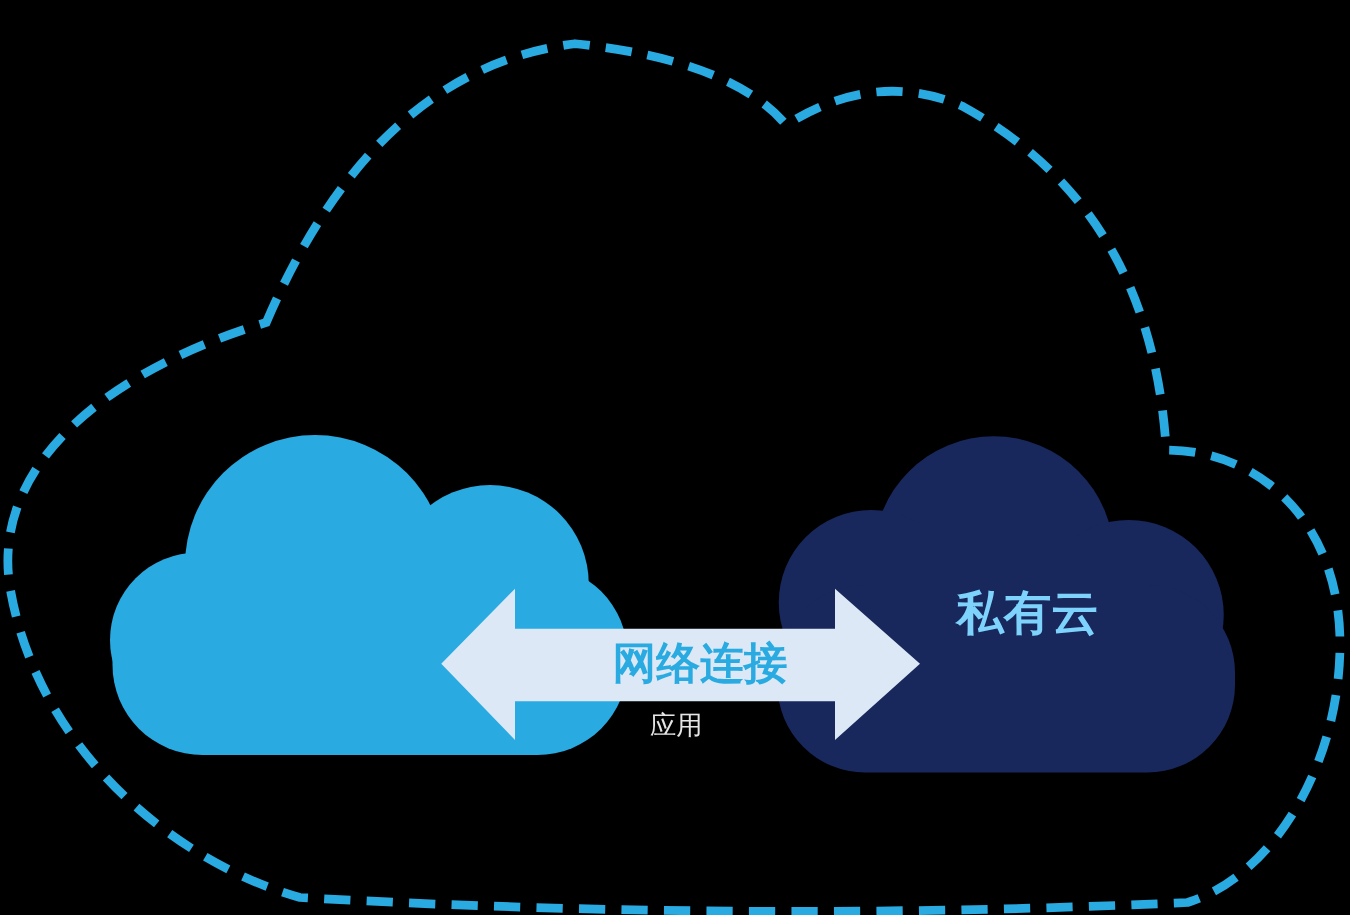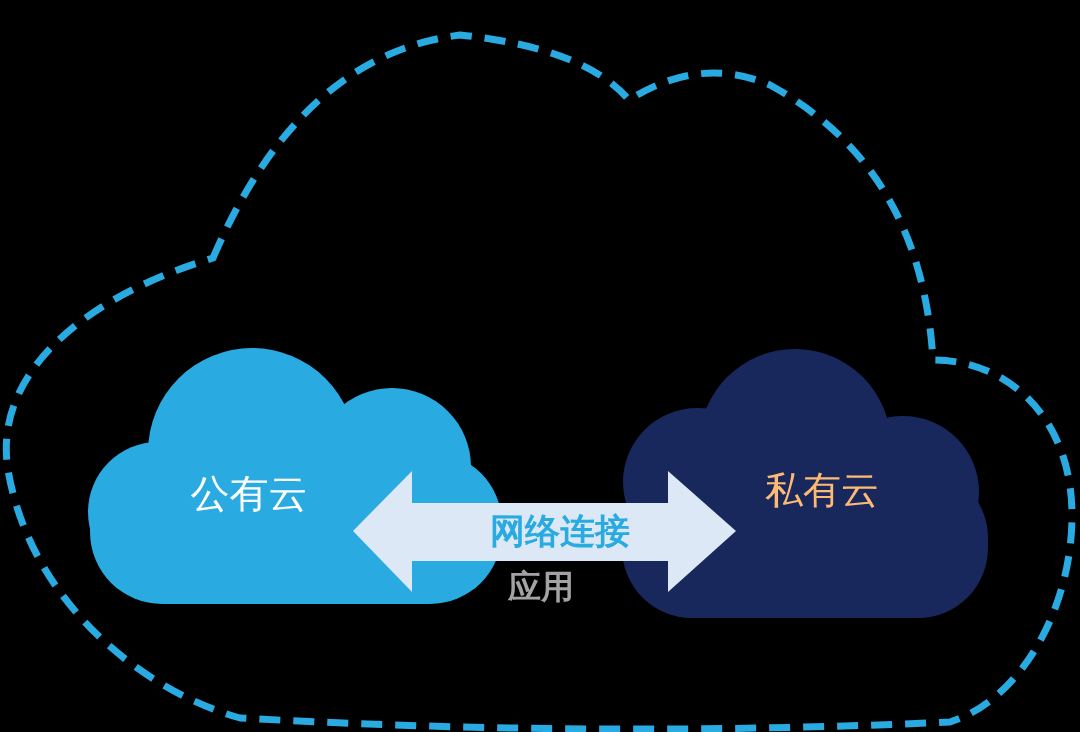--- a/index.html
+++ b/index.html
@@ -40,22 +40,22 @@
     width: 300px;
     font-size: 39px;
     font-weight: 400;
     color: #FFFFFF;
   }
   .private-label {
     left: 672px;
     top: 471px;
     width: 300px;
     font-size: 38px;
-    font-weight: 400;
-    color: #fdba74;
+    font-weight: 700;
+    color: #7dd3fc;
   }
   .network-label {
     left: 410px;
     top: 514px;
     width: 300px;
     font-size: 35px;
     font-weight: 600;
     color: #29ABE2;
   }
   .data-label {
@@ -63,23 +63,23 @@
     top: 464px;
     width: 200px;
     font-size: 27px;
     font-weight: 600;
     color: #18285C;
   }
   .app-label {
     left: 441px;
     top: 570px;
     width: 200px;
-    font-size: 33px;
-    font-weight: 700;
-    color: #a3a3a3;
+    font-size: 21px;
+    font-weight: 400;
+    color: #e5e5e5;
   }
 </style>
 </head>
 <body>
 
 <div id="stage">
 
   <svg viewBox="0 0 1080 732" width="1080" height="732">
 
     <path d="M 213 258
@@ -112,21 +112,20 @@
     <path d="M 353 531
              L 412 471 L 412 503
              L 668 503 L 668 471
              L 736 531
              L 668 592 L 668 561
              L 412 561 L 412 592
              Z" fill="#DCE8F5"></path>
   </svg>
 
 
-  <div class="label public-label">公有云</div>
 
   <div class="label private-label">私有云</div>
 
 
   <div class="label network-label">网络连接</div>
 
   <div class="label app-label">应用</div>
 
 </div>
 

